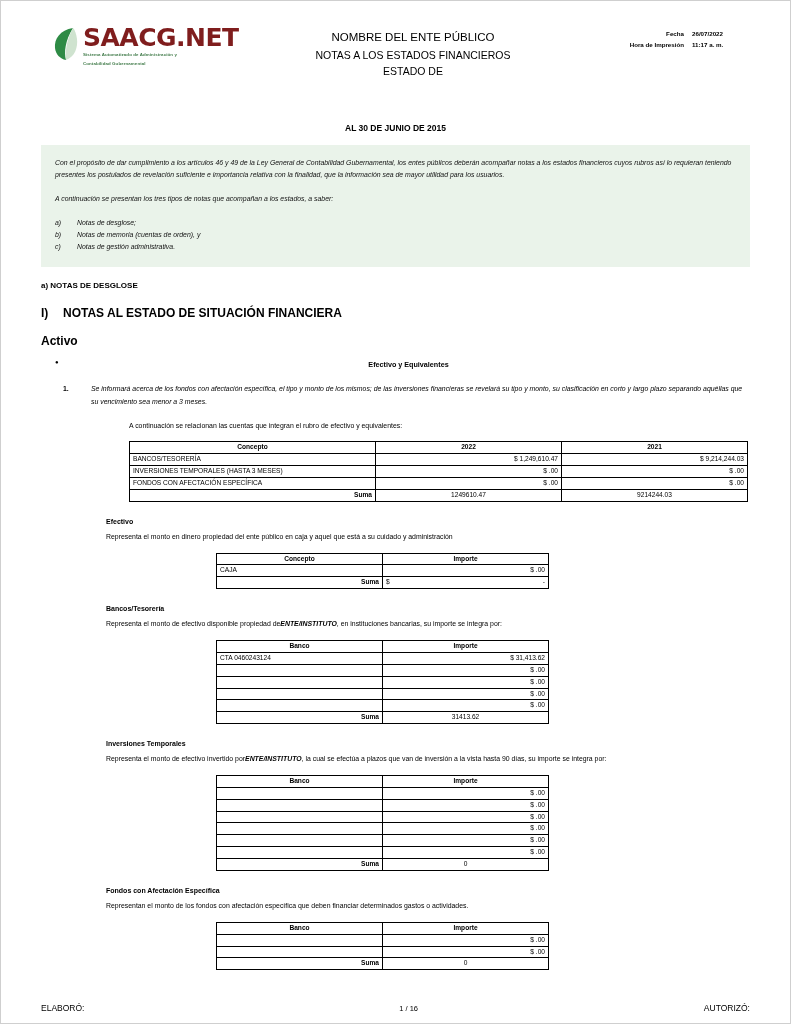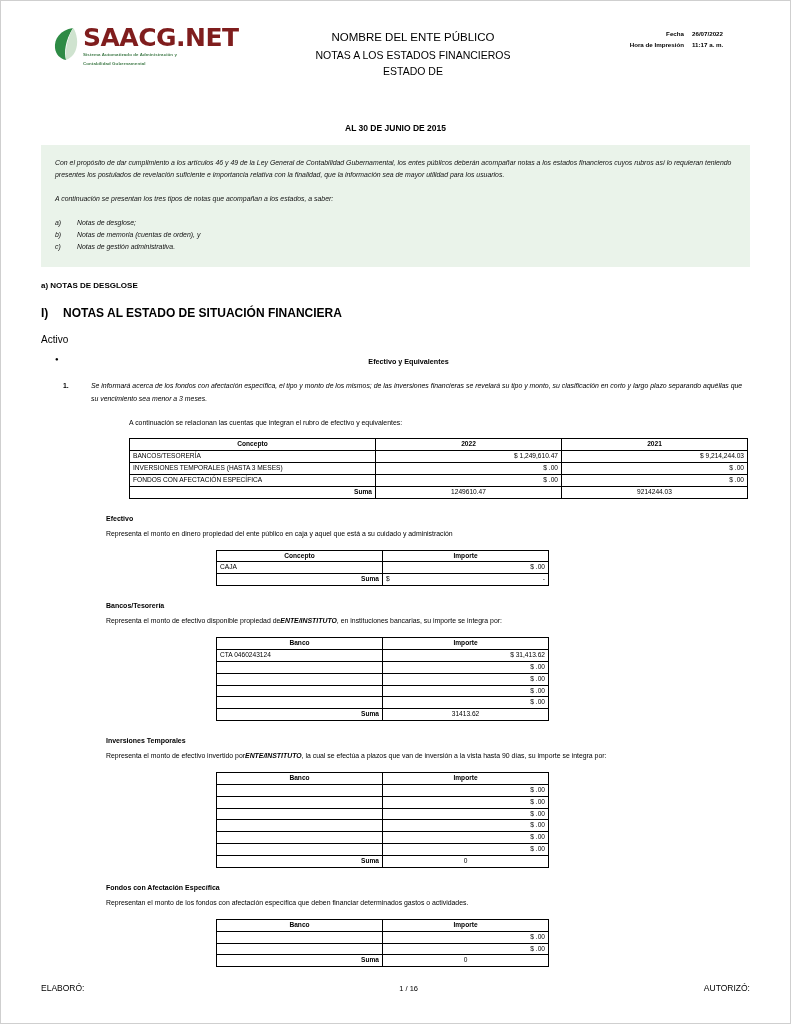--- a/index.html
+++ b/index.html
@@ -116,22 +116,22 @@
     font-weight: bold;
     margin: 14px 0 16px 0;
   }
   .roman-head {
     font-size: 12px;
     font-weight: bold;
     margin: 0 0 14px 0;
   }
   .roman-head .num { display: inline-block; width: 22px; }
   .sub-head {
-    font-size: 10px;
-    font-weight: normal;
+    font-size: 12px;
+    font-weight: bold;
     margin: 0 0 12px 0;
   }
   .bullet-head {
     font-size: 7.2px;
     font-weight: bold;
     margin: 0 0 14px 26px;
     position: relative;
     text-align: center;
   }
   .bullet-head::before {
@@ -197,21 +197,21 @@
   }
   .tbl-wrap { padding-left: 88px; }
   .tbl-wrap.w2 { padding-left: 175px; }
   .tbl-wrap.w3 { padding-left: 175px; }
 
   
   .footer {
     position: absolute;
     left: 40px;
     right: 40px;
-    bottom: 30px;
+    bottom: 10px;
     display: flex;
     align-items: flex-end;
     justify-content: space-between;
     font-size: 8.5px;
   }
   .footer .mid { font-size: 7.5px; margin-left: 29px; }
 </style>
 </head>
 <body>
 

